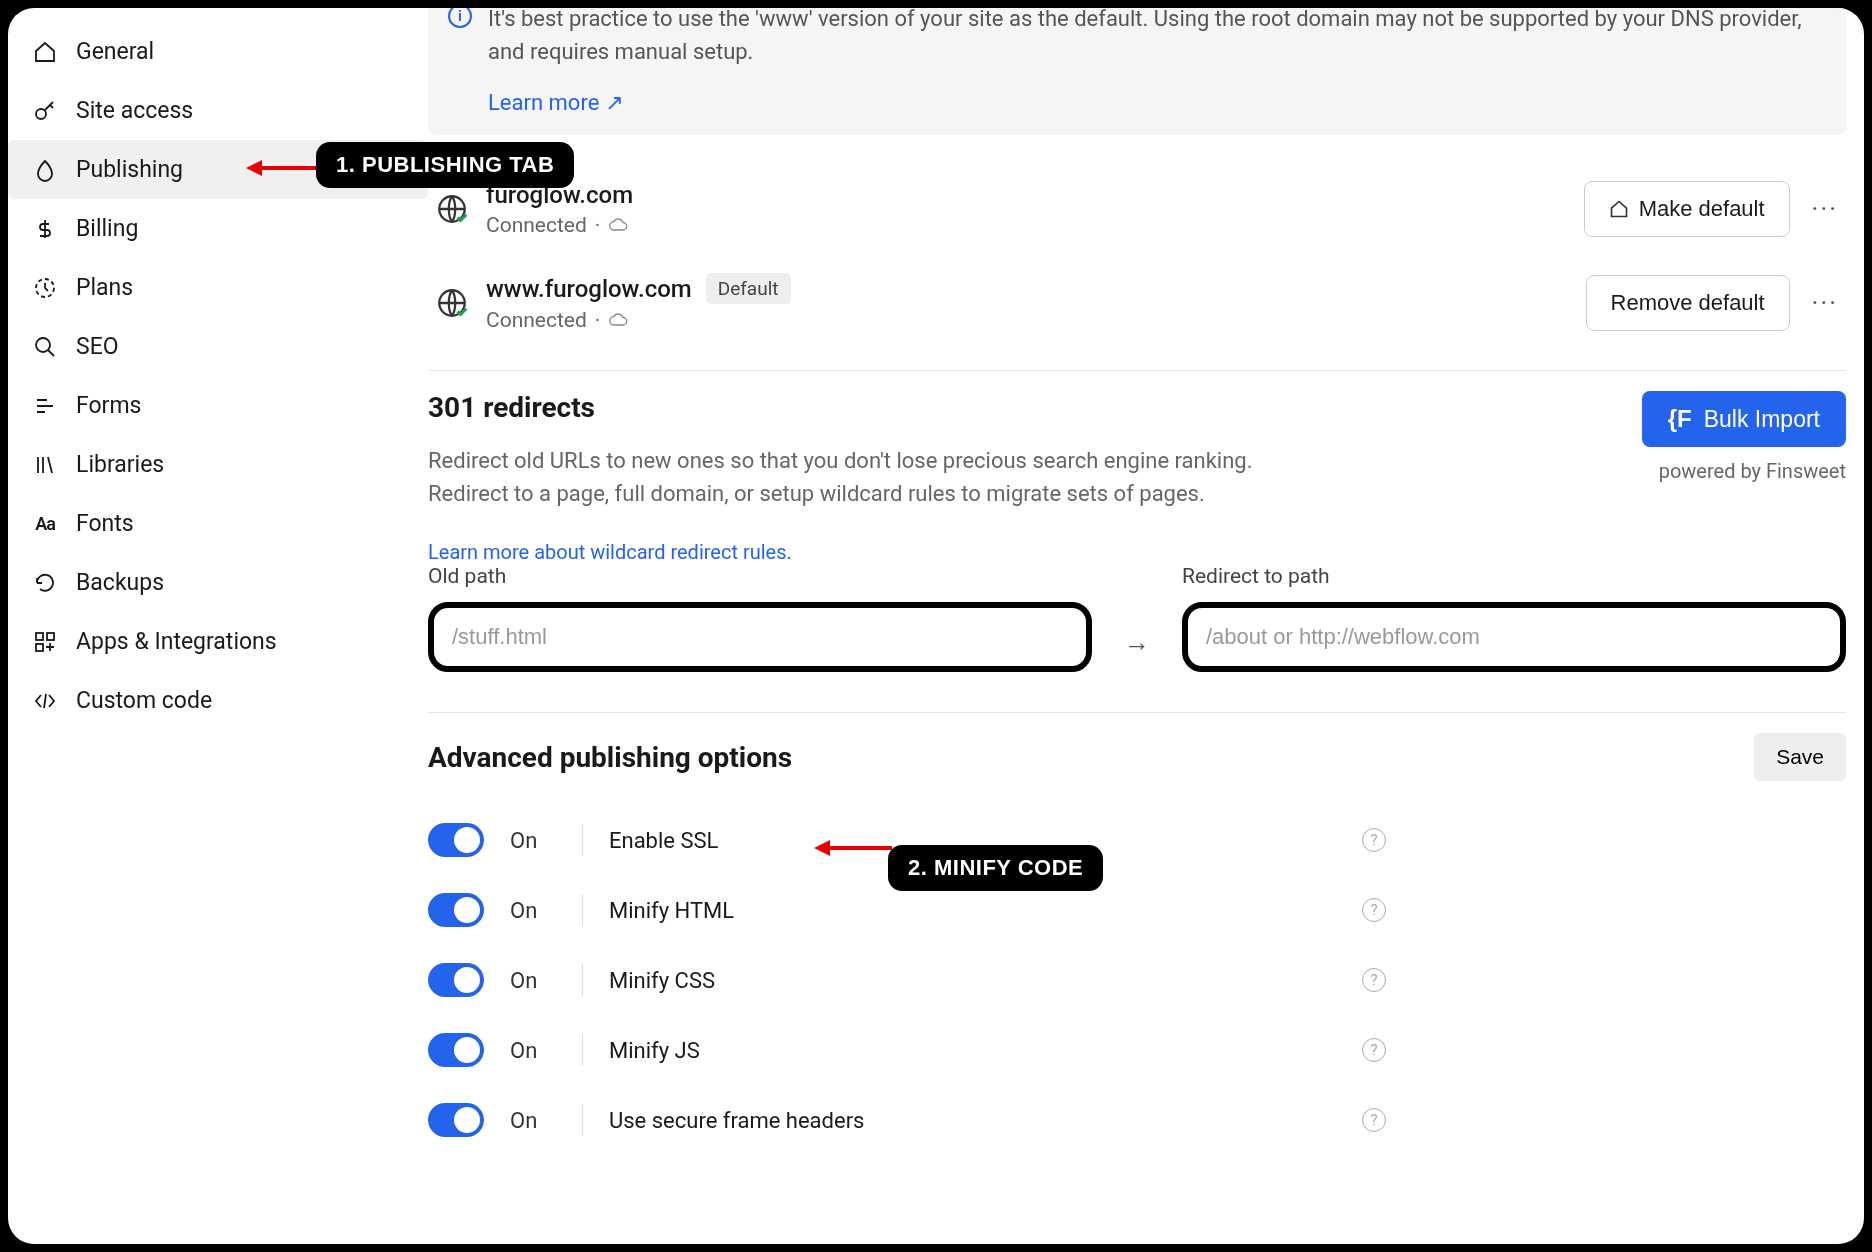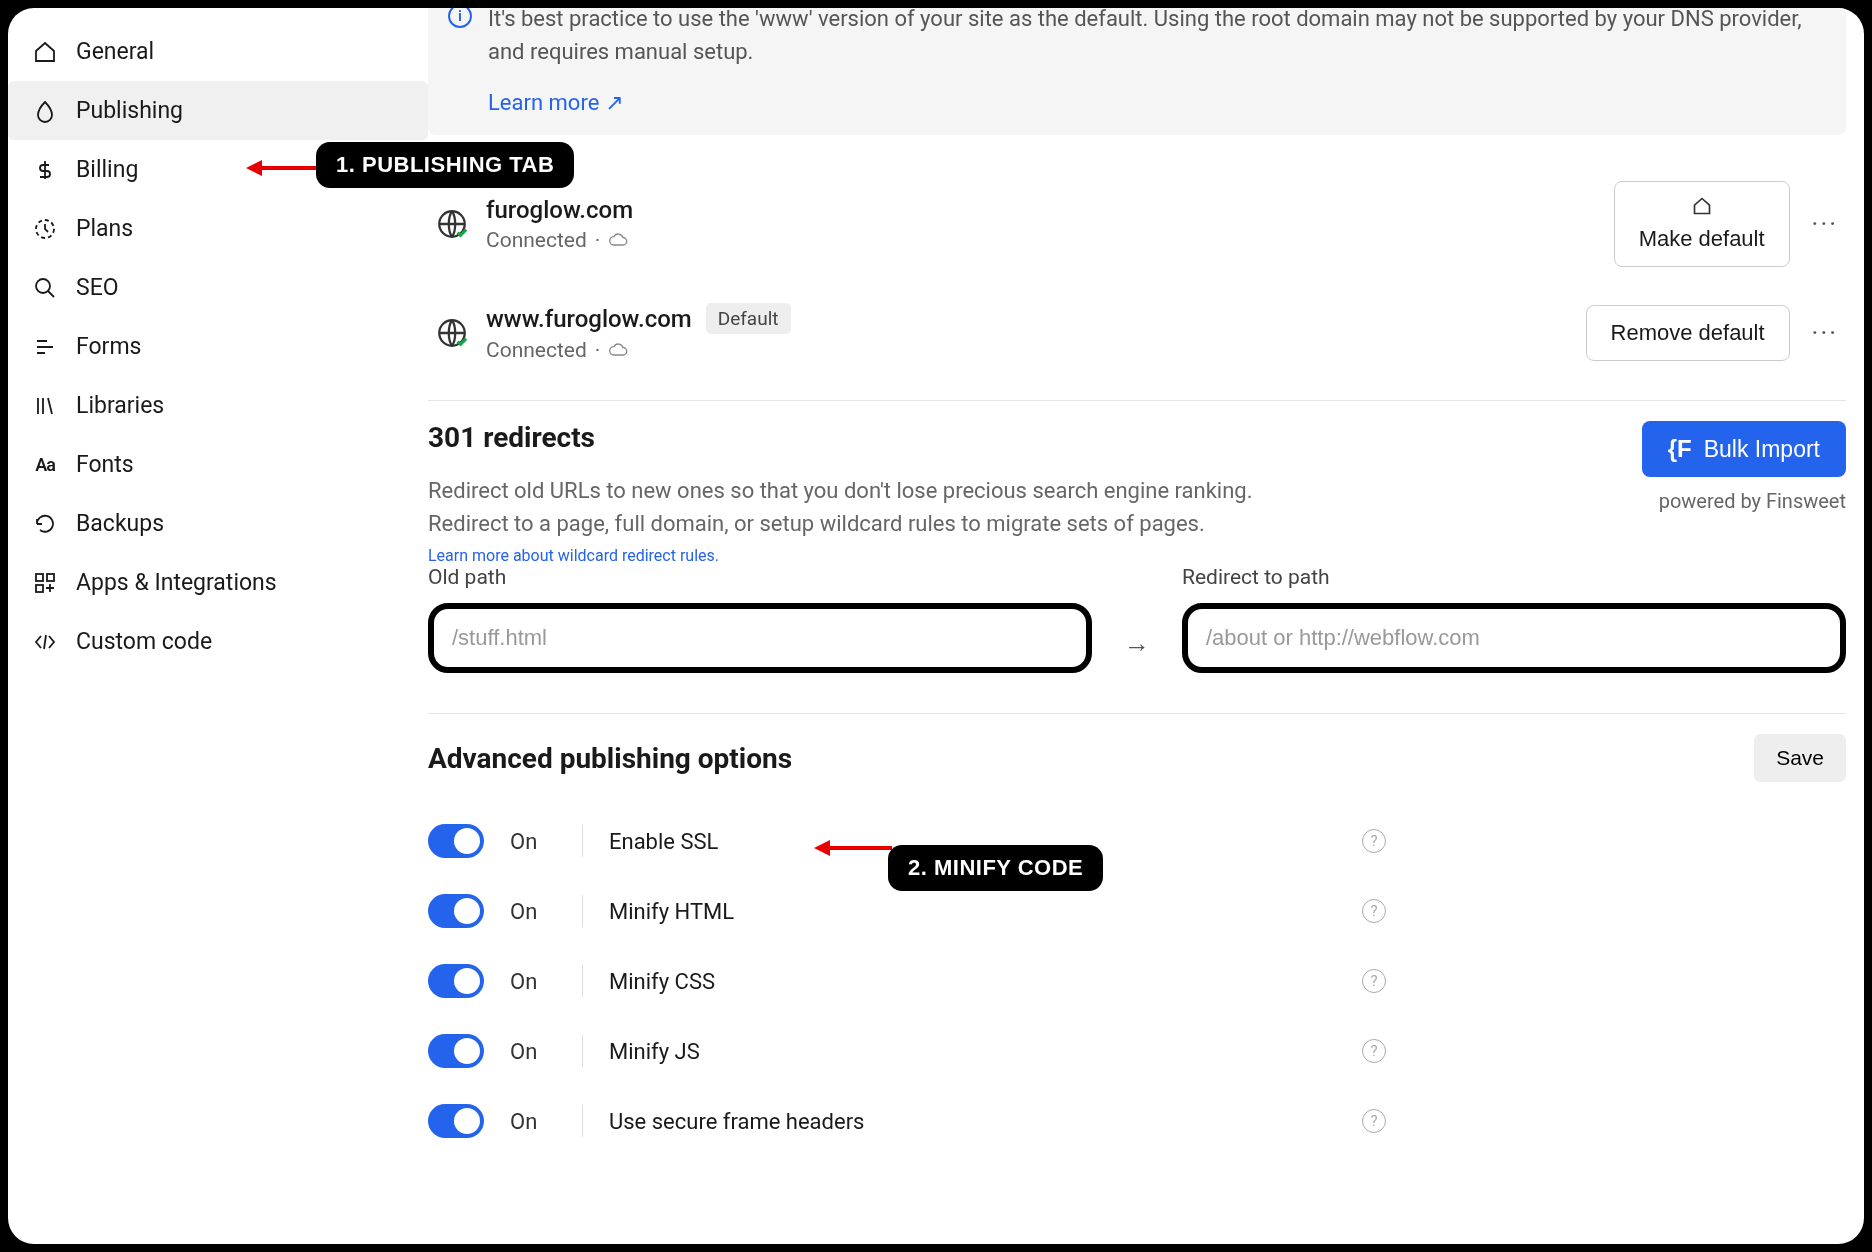--- a/index.html
+++ b/index.html
@@ -68,30 +68,30 @@
 
   .domain-card { display:flex; align-items:center; padding: 18px 0; }
   .globe-wrap { width:48px; display:flex; justify-content:center; margin-right:10px; }
   .domain-info { flex:1; }
   .domain-name { font-size: 24px; color:#1a1a1a; font-weight:500; display:flex; align-items:center; gap:14px; }
   .default-badge { background:#eee; color:#444; font-size:19px; padding:4px 12px; border-radius:5px; font-weight:400; }
   .domain-status { font-size:21px; color:#666; margin-top:4px; display:flex; align-items:center; gap:8px; }
   .btn-outline {
     border:1px solid #ccc; background:#fff; border-radius:8px;
     padding:14px 24px; font-size:22px; color:#1a1a1a; cursor:pointer;
-    display:flex; align-items:center; gap:10px;flex-direction:column;
+    display:flex; align-items:center; gap:10px;
   }
   .more-btn { padding:8px; margin-left:14px; cursor:pointer; color:#555; font-size:26px; letter-spacing:2px; }
 
   .divider { border-top:1px solid #e5e5e5; margin: 20px 0; }
 
   .section-head { display:flex; align-items:flex-start; justify-content:space-between; }
   .section-title { font-size:28px; font-weight:700; color:#1a1a1a; }
   .section-desc { font-size:22px; color:#666; margin-top:20px; line-height:1.5; max-width: 880px; }
-  .link-blue { color:#2563eb; font-size:16px; margin-top:6px; display:inline-block; cursor:pointer; }
+  .link-blue { color:#2563eb; font-size:20px; margin-top:30px; display:inline-block; cursor:pointer; }
 
   .bulk-wrap { text-align:right; }
   .btn-primary {
     background:#2463eb; color:#fff; border:none; border-radius:8px;
     padding:14px 26px; font-size:23px; font-weight:500; cursor:pointer;
     display:inline-flex; align-items:center; gap:12px;
   }
   .btn-primary .ficon { font-weight:700; font-size:24px; }
   .powered-by { font-size:20px; color:#666; margin-top:12px; }
 
@@ -145,20 +145,29 @@
 <div class="window">
 
   <div class="sidebar">
     <div class="side-item">
       <span class="side-icon">
           <svg viewBox="0 0 24 24">
             <path d="M3 11 L12 3 L21 11 V21 H3 Z"></path>
           </svg>
         </span>
       <span>General</span>
+    </div>
+    <div class="side-item">
+      <span class="side-icon">
+          <svg viewBox="0 0 24 24">
+            <circle cx="8" cy="15" r="5"></circle>
+            <path d="M12 11 L20 3 M17 6 L20 9"></path>
+          </svg>
+        </span>
+      <span>Site access</span>
     </div>
     <div class="side-item active">
       <span class="side-icon">
           <svg viewBox="0 0 24 24">
             <path d="M12 3 C7 8 5 12 5 16 A7 7 0 0 0 19 16 C19 12 17 8 12 3 Z"></path>
           </svg>
         </span>
       <span>Publishing</span>
     </div>
     <div class="side-item">

